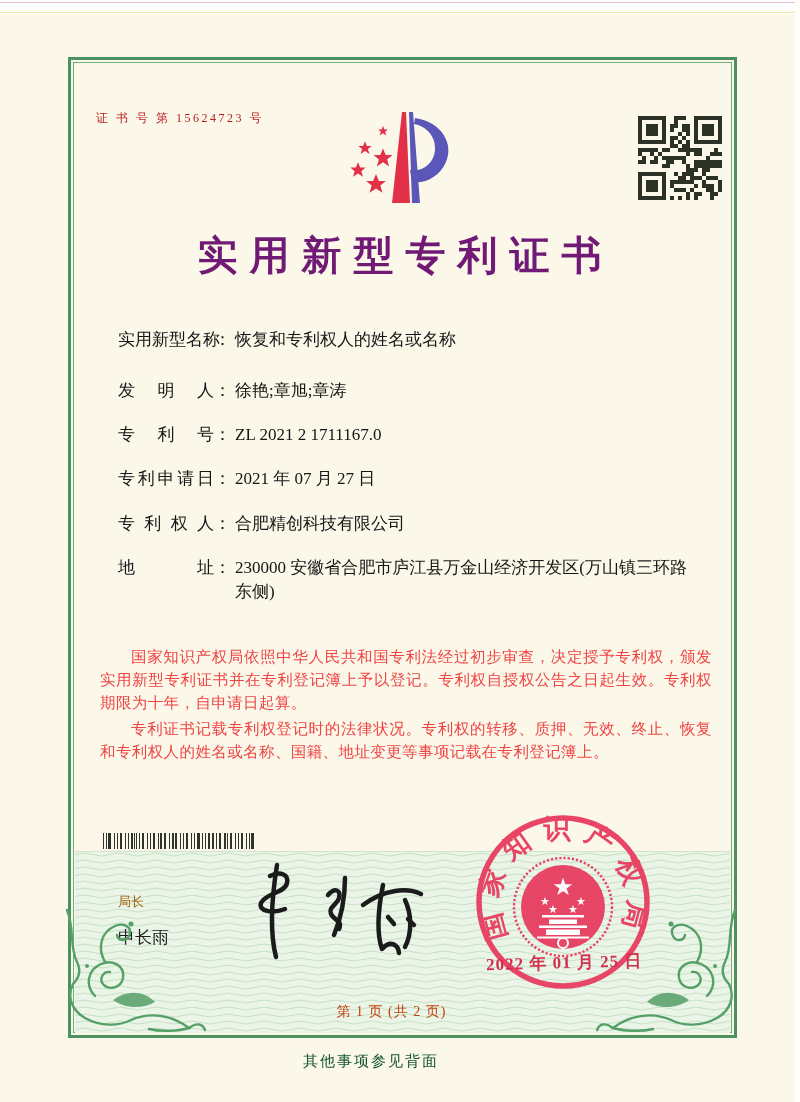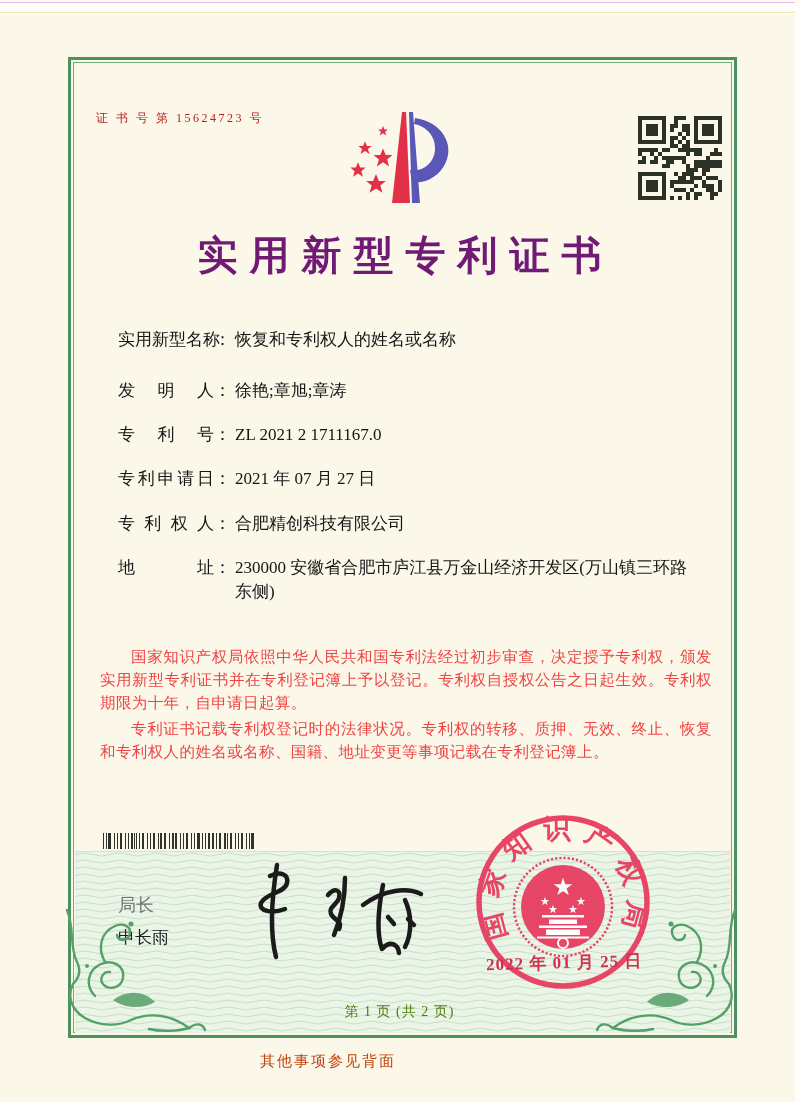--- a/index.html
+++ b/index.html
@@ -29,28 +29,28 @@
   .val-wrap{display:inline-block;margin-left:4px;width:452px;white-space:normal;line-height:24px;vertical-align:top;}
   .pair2{position:absolute;left:255px;top:0;}
   
   .paras{left:100px;top:645px;width:612px;font-size:15.5px;line-height:23px;color:#ef4444;letter-spacing:.4px;}
   .paras p{margin:0 0 3px 0;text-indent:2em;text-align:justify;}
   
   .barcode{left:103px;top:833px;width:154px;height:16px;
     background:
       repeating-linear-gradient(90deg,#30352c 0 1px,rgba(0,0,0,0) 1px 3px,#30352c 3px 4px,rgba(0,0,0,0) 4px 6px,#30352c 6px 8px,rgba(0,0,0,0) 8px 11px),
       repeating-linear-gradient(90deg,rgba(0,0,0,0) 0 5px,#30352c 5px 6px,rgba(0,0,0,0) 6px 13px);}
-  .signer-title{left:118px;top:893px;font-size:18px;font-family:Liberation Mono, monospace;color:#737373;}
+  .signer-title{left:118px;top:893px;font-size:13px;font-family:Liberation Mono, monospace;color:#a16207;}
   .signer-name{left:118px;top:926px;font-size:17px;font-family:"Liberation Sans","DejaVu Sans",sans-serif;color:#1d1d1d;}
   .signature{left:236px;top:860px;width:195px;height:102px;}
   .seal{left:468px;top:810px;width:190px;height:190px;opacity:.93;}
   .seal-date{left:486px;top:951px;width:180px;font-size:17px;color:#d2304e;letter-spacing:1px;
              transform:rotate(-1.5deg);font-weight:600;}
-  .page-info{left:68px;top:1003px;width:663px;text-align:center;font-size:14px;letter-spacing:1px;color:#4d7c0f;}
-  .back-note{left:0;top:1052px;width:656px;text-align:center;font-size:15px;letter-spacing:2px;color:#c2410c;}
+  .page-info{left:60px;top:1003px;width:663px;text-align:center;font-size:14px;letter-spacing:1px;color:#c2410c;}
+  .back-note{left:0;top:1052px;width:656px;text-align:center;font-size:15px;letter-spacing:2px;color:#14532d;padding-left:43px;}
   .flourish{width:145px;height:127px;}
   .flourish-left{left:61px;top:908px;}
   .flourish-right{left:596px;top:908px;transform:scaleX(-1);}
 </style>
 </head>
 <body>
 
 <div class="stage">
 
   <div class="abs scan-top"></div>

